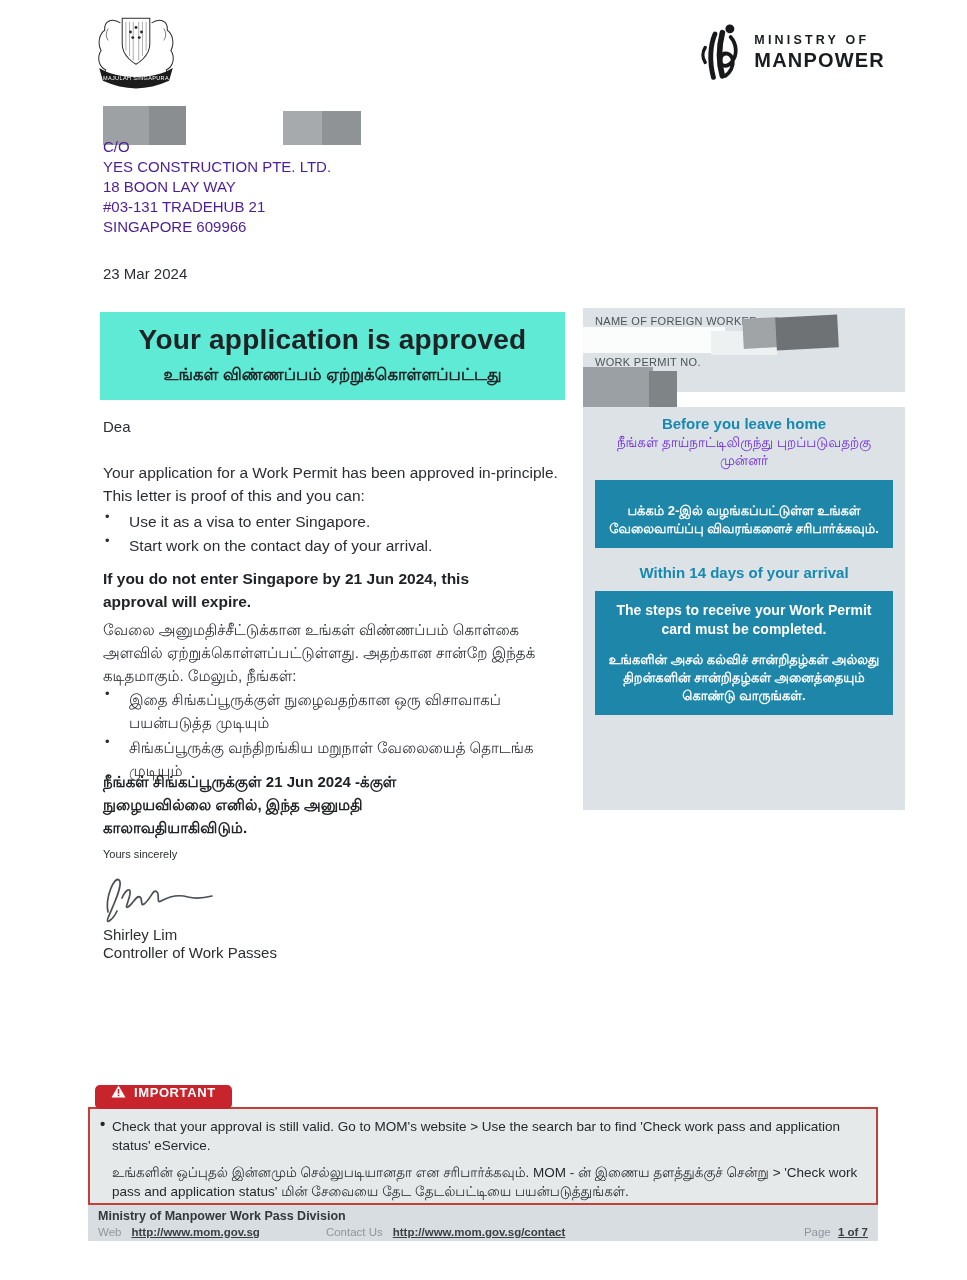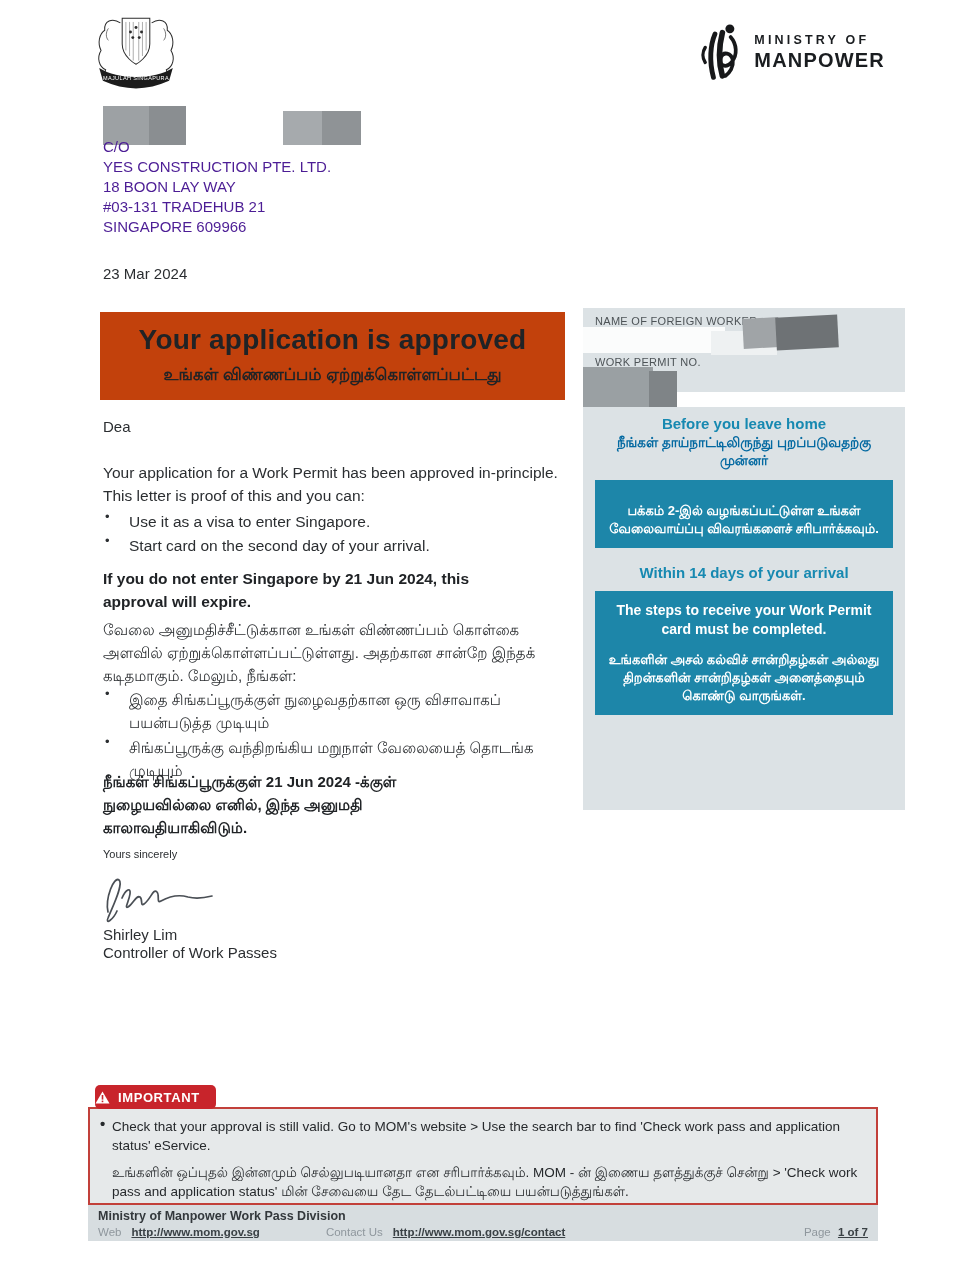--- a/index.html
+++ b/index.html
@@ -20,42 +20,42 @@
   .redact-a1 { left:103px; top:106px; width:83px; height:39px;
     background:linear-gradient(90deg,#9da1a4 55%,#8a8e91 55%); }
   .redact-a2 { left:283px; top:111px; width:78px; height:34px;
     background:linear-gradient(90deg,#a6aaad 50%,#8f9396 50%); }
 
   
   .recipient { left:103px; top:137px; font-size:15px; line-height:20px; color:#4c1d95; }
   .date-line { left:103px; top:265px; font-size:15px; color:#2b2e31; }
 
   
-  .heading-banner { left:100px; top:312px; width:465px; height:88px; background:#c2410c;
+  .heading-banner { left:100px; top:312px; width:465px; height:88px; background:#5eead4;
     text-align:center; padding-top:12px; }
   .heading-en { font-size:28px; font-weight:bold; color:#202326; letter-spacing:0.2px; }
   .heading-ta { font-size:16.5px; font-weight:bold; color:#202326; margin-top:9px; }
 
   
   .worker-box { left:583px; top:308px; width:322px; height:84px; background:#dce2e5; }
   .worker-label { position:absolute; font-size:11px; color:#4d5357; letter-spacing:0.3px; }
   .wl-1 { left:12px; top:7px; }
   .wl-2 { left:12px; top:48px; }
   .worker-redact-white1 { position:absolute; left:0px; top:19px; width:142px; height:26px; background:#fbfcfc; }
   .worker-redact-white2 { position:absolute; left:128px; top:23px; width:66px; height:24px; background:#eef1f2; }
   .worker-name-redact1 { position:absolute; left:160px; top:10px; width:36px; height:30px; background:#a0a4a7; transform:rotate(-3deg); }
   .worker-name-redact2 { position:absolute; left:193px; top:8px; width:62px; height:33px; background:#6e7275; transform:rotate(-3deg); }
   .worker-permit-redact1 { position:absolute; left:0px; top:59px; width:70px; height:41px; background:#9aa0a3; }
   .worker-permit-redact2 { position:absolute; left:66px; top:63px; width:28px; height:39px; background:#7f8487; }
 
   
   .sidebar-box { left:583px; top:407px; width:322px; height:403px; background:#dce2e5;
     padding:8px 12px; text-align:center; }
   .sb-title-en { font-size:15px; font-weight:bold; color:#1789b1; }
-  .sb-title-ta { font-size:13.5px; font-weight:bold; color:#0369a1; margin-top:2px; line-height:18px; }
+  .sb-title-ta { font-size:13.5px; font-weight:normal; color:#6d28d9; margin-top:2px; line-height:18px; }
   .teal-card { background:#1d86a9; color:#ffffff; margin-top:10px; padding:10px 8px; }
   .tc-en { font-size:14px; font-weight:bold; line-height:19px; }
   .tc-ta { font-size:13px; font-weight:bold; line-height:18px; margin-top:12px; }
   .sb-gap { height:16px; }
 
   
   .salutation { left:103px; top:418px; font-size:15px; color:#2b2e31; }
   .body-para1 { left:103px; top:461px; width:462px; font-size:15.5px; line-height:23px; color:#2b2e31; }
   .bullet-row { position:absolute; left:103px; width:462px; font-size:15.5px; color:#2b2e31; }
   .bullet-dot { position:absolute; left:2px; top:-2px; font-size:13px; }
@@ -68,21 +68,21 @@
   .warning-ta { left:103px; top:770px; width:400px; font-size:15px; font-weight:bold; line-height:23px; color:#202326; }
 
   
   .closing { left:103px; top:848px; font-size:11px; color:#2b2e31; }
   .signature-svg { left:100px; top:868px; }
   .sig-name { left:103px; top:926px; font-size:15px; color:#2b2e31; }
   .sig-title { left:103px; top:944px; font-size:15px; color:#2b2e31; }
 
   
   .important-badge { left:95px; top:1085px; height:24px; background:#c8242b; border-radius:5px;
-    display:flex; align-items:center; padding:0 16px 0 0; color:#ffffff;
+    display:flex; padding:0 16px 0 16px; color:#ffffff;
     font-size:13px; font-weight:bold; letter-spacing:0.6px; z-index:2; }
   .important-badge svg { margin-right:8px; }
   .important-box { left:88px; top:1107px; width:790px; height:98px; background:#e6e9ea;
     border:2px solid #c2403a; padding:8px 14px 8px 22px; }
   .imp-en { position:relative; font-size:13.5px; line-height:19px; color:#26292c; }
   .imp-bullet { position:absolute; left:-12px; top:-3px; font-size:15px; font-weight:bold; }
   .imp-ta { font-size:13.5px; line-height:19px; color:#26292c; margin-top:8px; }
 
   
   .footer { left:88px; top:1205px; width:790px; height:36px; background:#d7dde0; padding:4px 10px 0 10px; }
@@ -186,21 +186,21 @@
   <div class="abs salutation">Dea</div>
 
   <div class="abs body-para1">Your application for a Work Permit has been approved in-principle. This letter is proof of this and you can:</div>
 
   <div class="bullet-row b-en1">
     <span class="bullet-dot">•</span>
     <div class="bullet-text">Use it as a visa to enter Singapore.</div>
   </div>
   <div class="bullet-row b-en2">
     <span class="bullet-dot">•</span>
-    <div class="bullet-text">Start card on the second day of your arrival.</div>
+    <div class="bullet-text">Start work on the contact day of your arrival.</div>
   </div>
 
   <div class="abs warning-en">If you do not enter Singapore by 21 Jun 2024, this approval will expire.</div>
 
   <div class="abs body-para-ta">வேலை அனுமதிச்சீட்டுக்கான உங்கள் விண்ணப்பம் கொள்கை அளவில் ஏற்றுக்கொள்ளப்பட்டுள்ளது. அதற்கான சான்றே இந்தக் கடிதமாகும். மேலும், நீங்கள்:</div>
 
   <div class="bullet-row b-ta1">
     <span class="bullet-dot">•</span>
     <div class="bullet-text-ta">இதை சிங்கப்பூருக்குள் நுழைவதற்கான ஒரு விசாவாகப் பயன்படுத்த முடியும்</div>
   </div>

